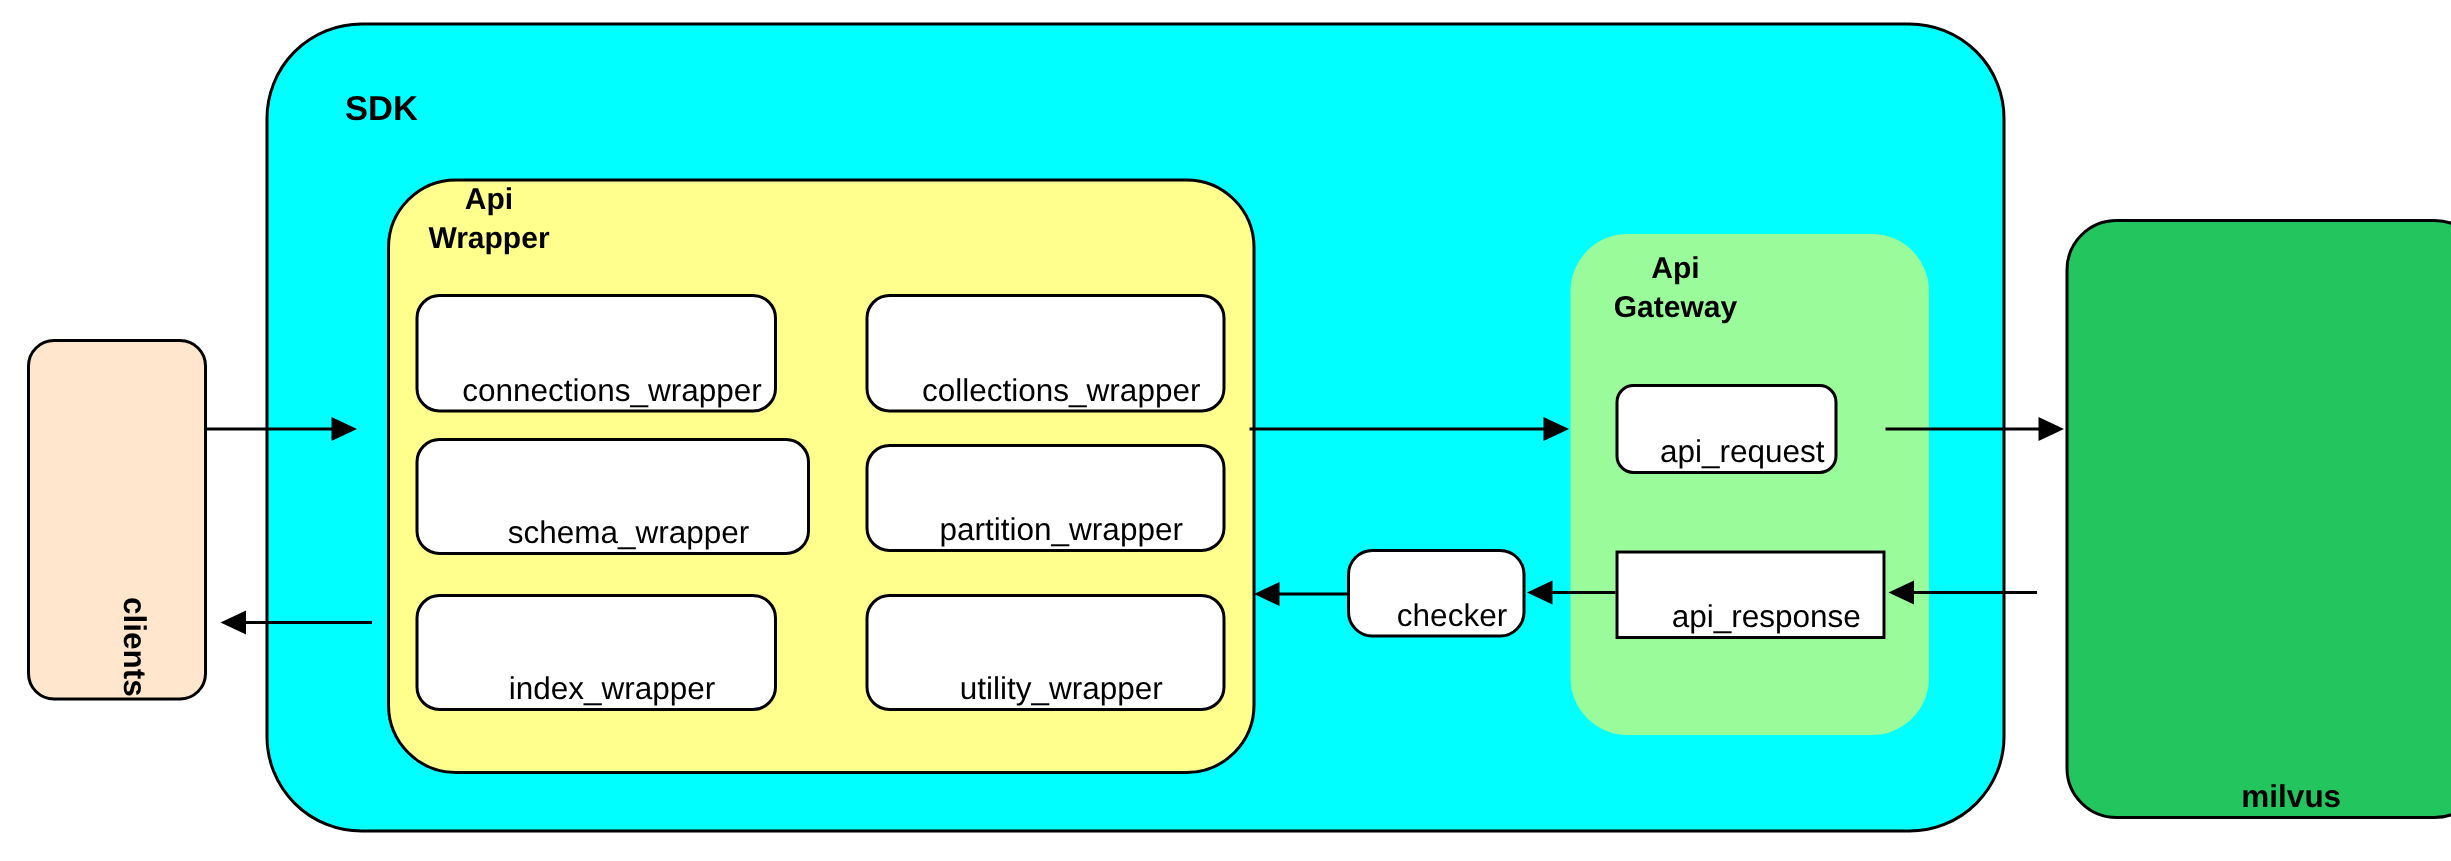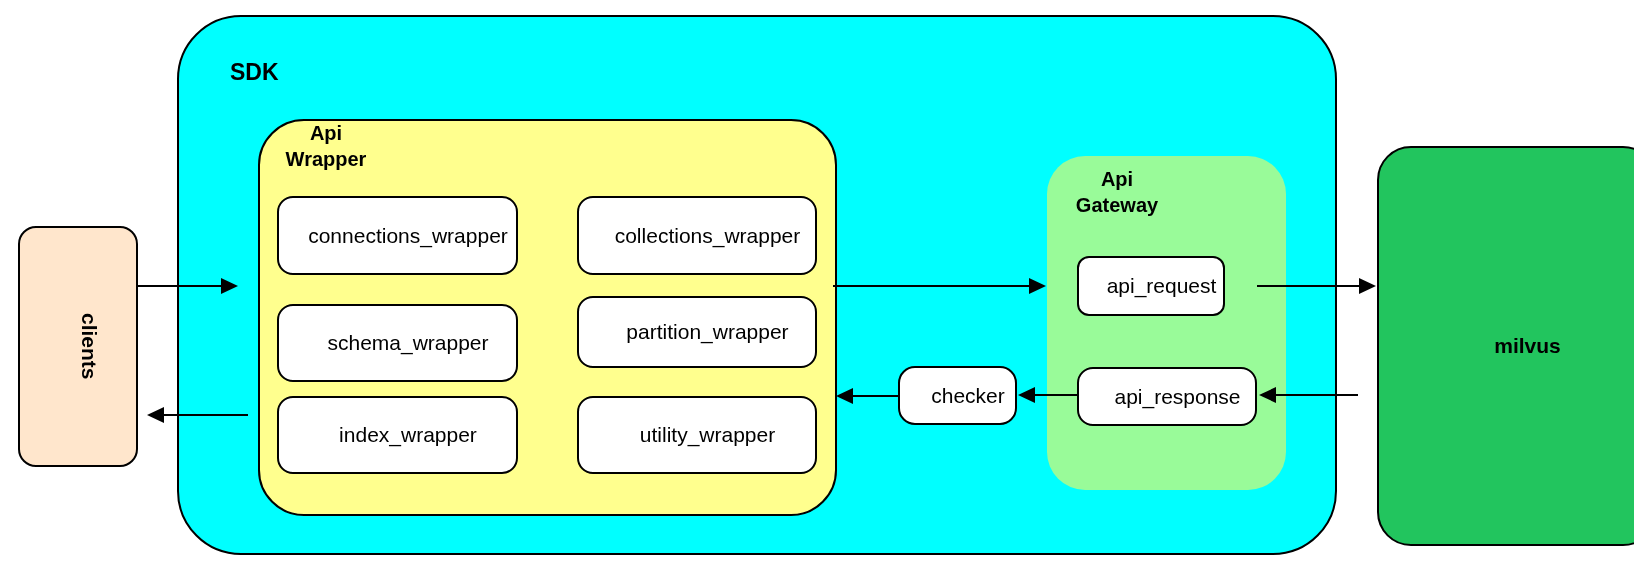--- a/index.html
+++ b/index.html
@@ -15,21 +15,21 @@
     background: #ffffff;
     overflow: hidden;
   }
   .node, .container {
     position: absolute;
     box-sizing: border-box;
     border: 2px solid #000000;
   }
   .center-label {
     display: flex;
-    align-items: center;
+    align-items: flex-end;
     justify-content: center;
     padding-left: 21px;
   }
   
   #sdk {
     left: 177px; top: 15px; width: 1160px; height: 540px;
     background: #00ffff;
     border-radius: 64px;
     z-index: 1;
   }
@@ -89,26 +89,26 @@
   
   .white-box {
     background: #ffffff;
     border-radius: 16px;
     z-index: 3;
     font-size: 21px;
     color: #000;
   }
   #box-connections { left: 277px; top: 196px; width: 241px; height: 79px; }
   #box-collections { left: 577px; top: 196px; width: 240px; height: 79px; }
-  #box-schema      { left: 277px; top: 304px; width: 241px; height: 78px; border-radius: 16px; }
+  #box-schema      { left: 277px; top: 292px; width: 263px; height: 78px; border-radius: 16px; }
   #box-partition   { left: 577px; top: 296px; width: 240px; height: 72px; }
   #box-index       { left: 277px; top: 396px; width: 241px; height: 78px; }
   #box-utility     { left: 577px; top: 396px; width: 240px; height: 78px; }
   #box-api-request  { left: 1077px; top: 256px; width: 148px; height: 60px; border-radius: 12px; }
-  #box-api-response { left: 1077px; top: 367px; width: 180px; height: 59px; border-radius: 16px; }
+  #box-api-response { left: 1077px; top: 367px; width: 180px; height: 59px; border-radius: 0; }
   #box-checker      { left: 898px;  top: 366px; width: 119px; height: 59px; border-radius: 17px; }
   
   .arrow {
     position: absolute;
     height: 16px;
     z-index: 5;
   }
   .arrow .line {
     position: absolute;
     top: 7px; height: 2px;

